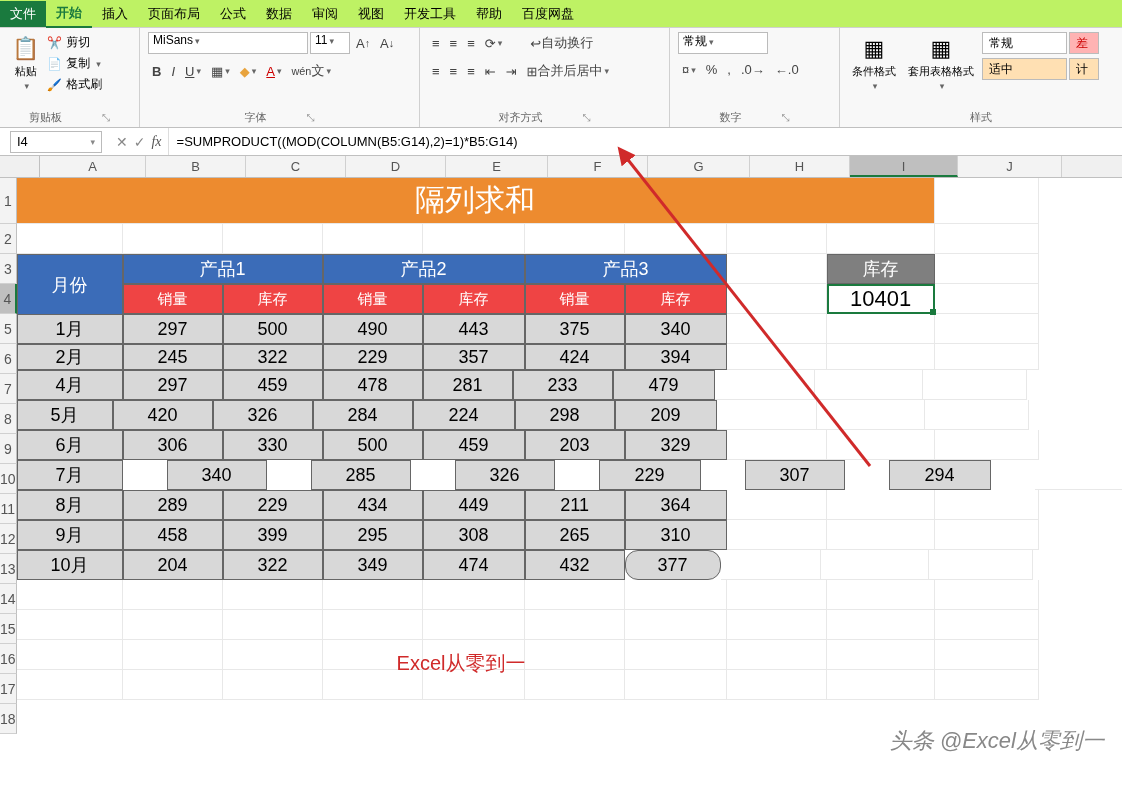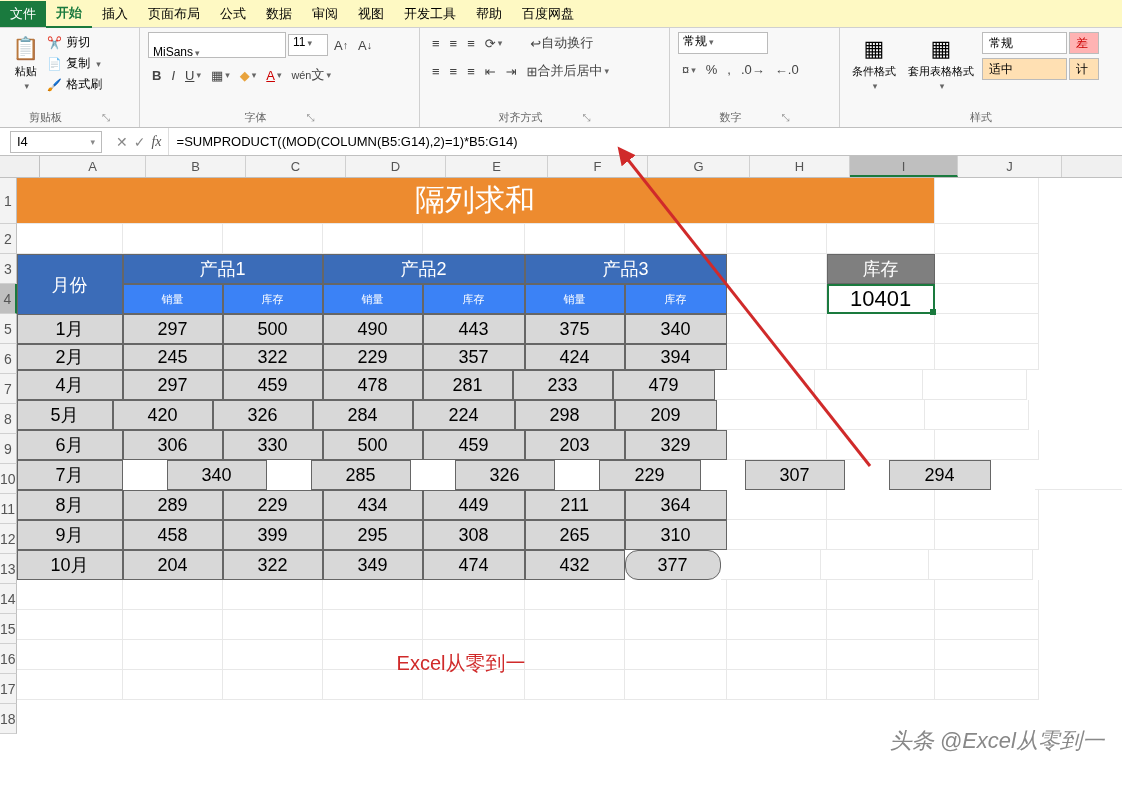--- a/index.html
+++ b/index.html
@@ -1,34 +1,34 @@
 <!DOCTYPE html>
 <html><head>
 <meta charset="utf-8">
 <style>
   * { margin: 0; padding: 0; box-sizing: border-box; }
   body { font-family: "Microsoft YaHei", "MiSans", sans-serif; font-size: 13px; background: #fff; overflow: hidden; width: 1122px; height: 792px; position: relative; }
   
   
-  .menu-bar { display: flex; align-items: center; height: 28px; background: #fef9c3; border-bottom: 1px solid #d0d0d0; font-size: 13px; }
+  .menu-bar { display: flex; align-items: center; height: 28px; background: #bef264; border-bottom: 1px solid #d0d0d0; font-size: 13px; }
   .menu-item { padding: 4px 10px; cursor: pointer; }
   .menu-item.green { background: #1a7a3e; color: #fff; }
   .menu-item.active { border-bottom: 2px solid #1a7a3e; color: #1a7a3e; font-weight: bold; }
 
   
   .ribbon { display: flex; height: 100px; background: #f8f8f8; border-bottom: 1px solid #c0c0c0; }
   .ribbon-group { border-right: 1px solid #d0d0d0; padding: 4px 8px 2px 8px; display: flex; flex-direction: column; justify-content: space-between; }
   .ribbon-group-content { display: flex; gap: 4px; align-items: flex-start; flex: 1; }
   .ribbon-group-label { text-align: center; font-size: 11px; color: #666; padding-top: 2px; display: flex; justify-content: center; align-items: center; gap: 40px; }
   .ribbon-launcher { font-size: 10px; color: #888; }
   .big-btn { display: flex; flex-direction: column; align-items: center; justify-content: center; padding: 4px; font-size: 11px; gap: 2px; }
   .big-btn .icon { font-size: 22px; }
   .small-row { display: flex; align-items: center; gap: 4px; font-size: 12px; padding: 2px 0; }
   .tri-down::after { content: "▾"; font-size: 9px; color: #666; margin-left: 2px; }
-  .font-select { width: 138px; height: 22px; border: 1px solid #bbb; padding: 12px 4px; font-size: 12px; background: #fff; }
+  .font-select { width: 160px; height: 22px; border: 1px solid #bbb; padding: 0 4px; font-size: 12px; background: #fff; }
   .size-select { width: 40px; height: 22px; border: 1px solid #bbb; padding: 0 4px; font-size: 12px; background: #fff; text-align: left; }
   .btn-row { display: flex; align-items: center; gap: 2px; }
   .rb { padding: 2px 4px; font-size: 13px; color: #444; cursor: pointer; display: inline-flex; align-items: center; }
   .style-box { width: 85px; height: 22px; border: 1px solid #bbb; background: #fff; font-size: 12px; display: flex; align-items: center; padding: 0 6px; margin-bottom: 4px; }
   .style-box.orange { background: #ffe0b3; }
   .style-box.red { background: #ffb3b3; color: #c00; }
   .nf-select { width: 90px; height: 22px; border: 1px solid #bbb; padding: 0 4px; font-size: 12px; background: #fff; }
 
   
   .formula-row { display: flex; align-items: center; height: 28px; border-bottom: 1px solid #c0c0c0; background: #fff; }
@@ -54,21 +54,21 @@
   
   .wA { width: 106px; } .wB { width: 100px; } .wC { width: 100px; } .wD { width: 100px; }
   .wE { width: 102px; } .wF { width: 100px; } .wG { width: 102px; } .wH { width: 100px; }
   .wI { width: 108px; } .wJ { width: 104px; }
 
   
   .title-cell { grid-column: 1 / -1; background: #ed8b2f; color: #fff; font-size: 30px; font-weight: 400; height: 46px; display: flex; align-items: center; justify-content: center; }
   
   
   .th1 { background: #3b6cb8; color: #fff; font-size: 18px; border: 1px solid #666; }
-  .th2 { background: #3b82f6; color: #fff; font-size: 11px; border: 1px solid #666; }
+  .th2 { background: #ef4444; color: #fff; font-size: 15px; border: 1px solid #666; }
   .td  { background: #d8d8d8; color: #000; font-size: 18px; border: 1px solid #666; }
   .thGray { background: #7f7f7f; color: #fff; font-size: 18px; border: 1px solid #666; }
   .result-cell { background: #fff; font-size: 22px; border: 2px solid #1a7a3e; position: relative; }
   .result-cell::after { content: ""; position: absolute; right: -3px; bottom: -3px; width: 6px; height: 6px; background: #1a7a3e; }
 
   .watermark { position: absolute; right: 18px; bottom: 36px; font-size: 22px; color: #888; font-style: italic; }
   .red-text { color: #d02a2a; font-size: 20px; }
 
   svg.arrow { position: absolute; pointer-events: none; }
 </style>

